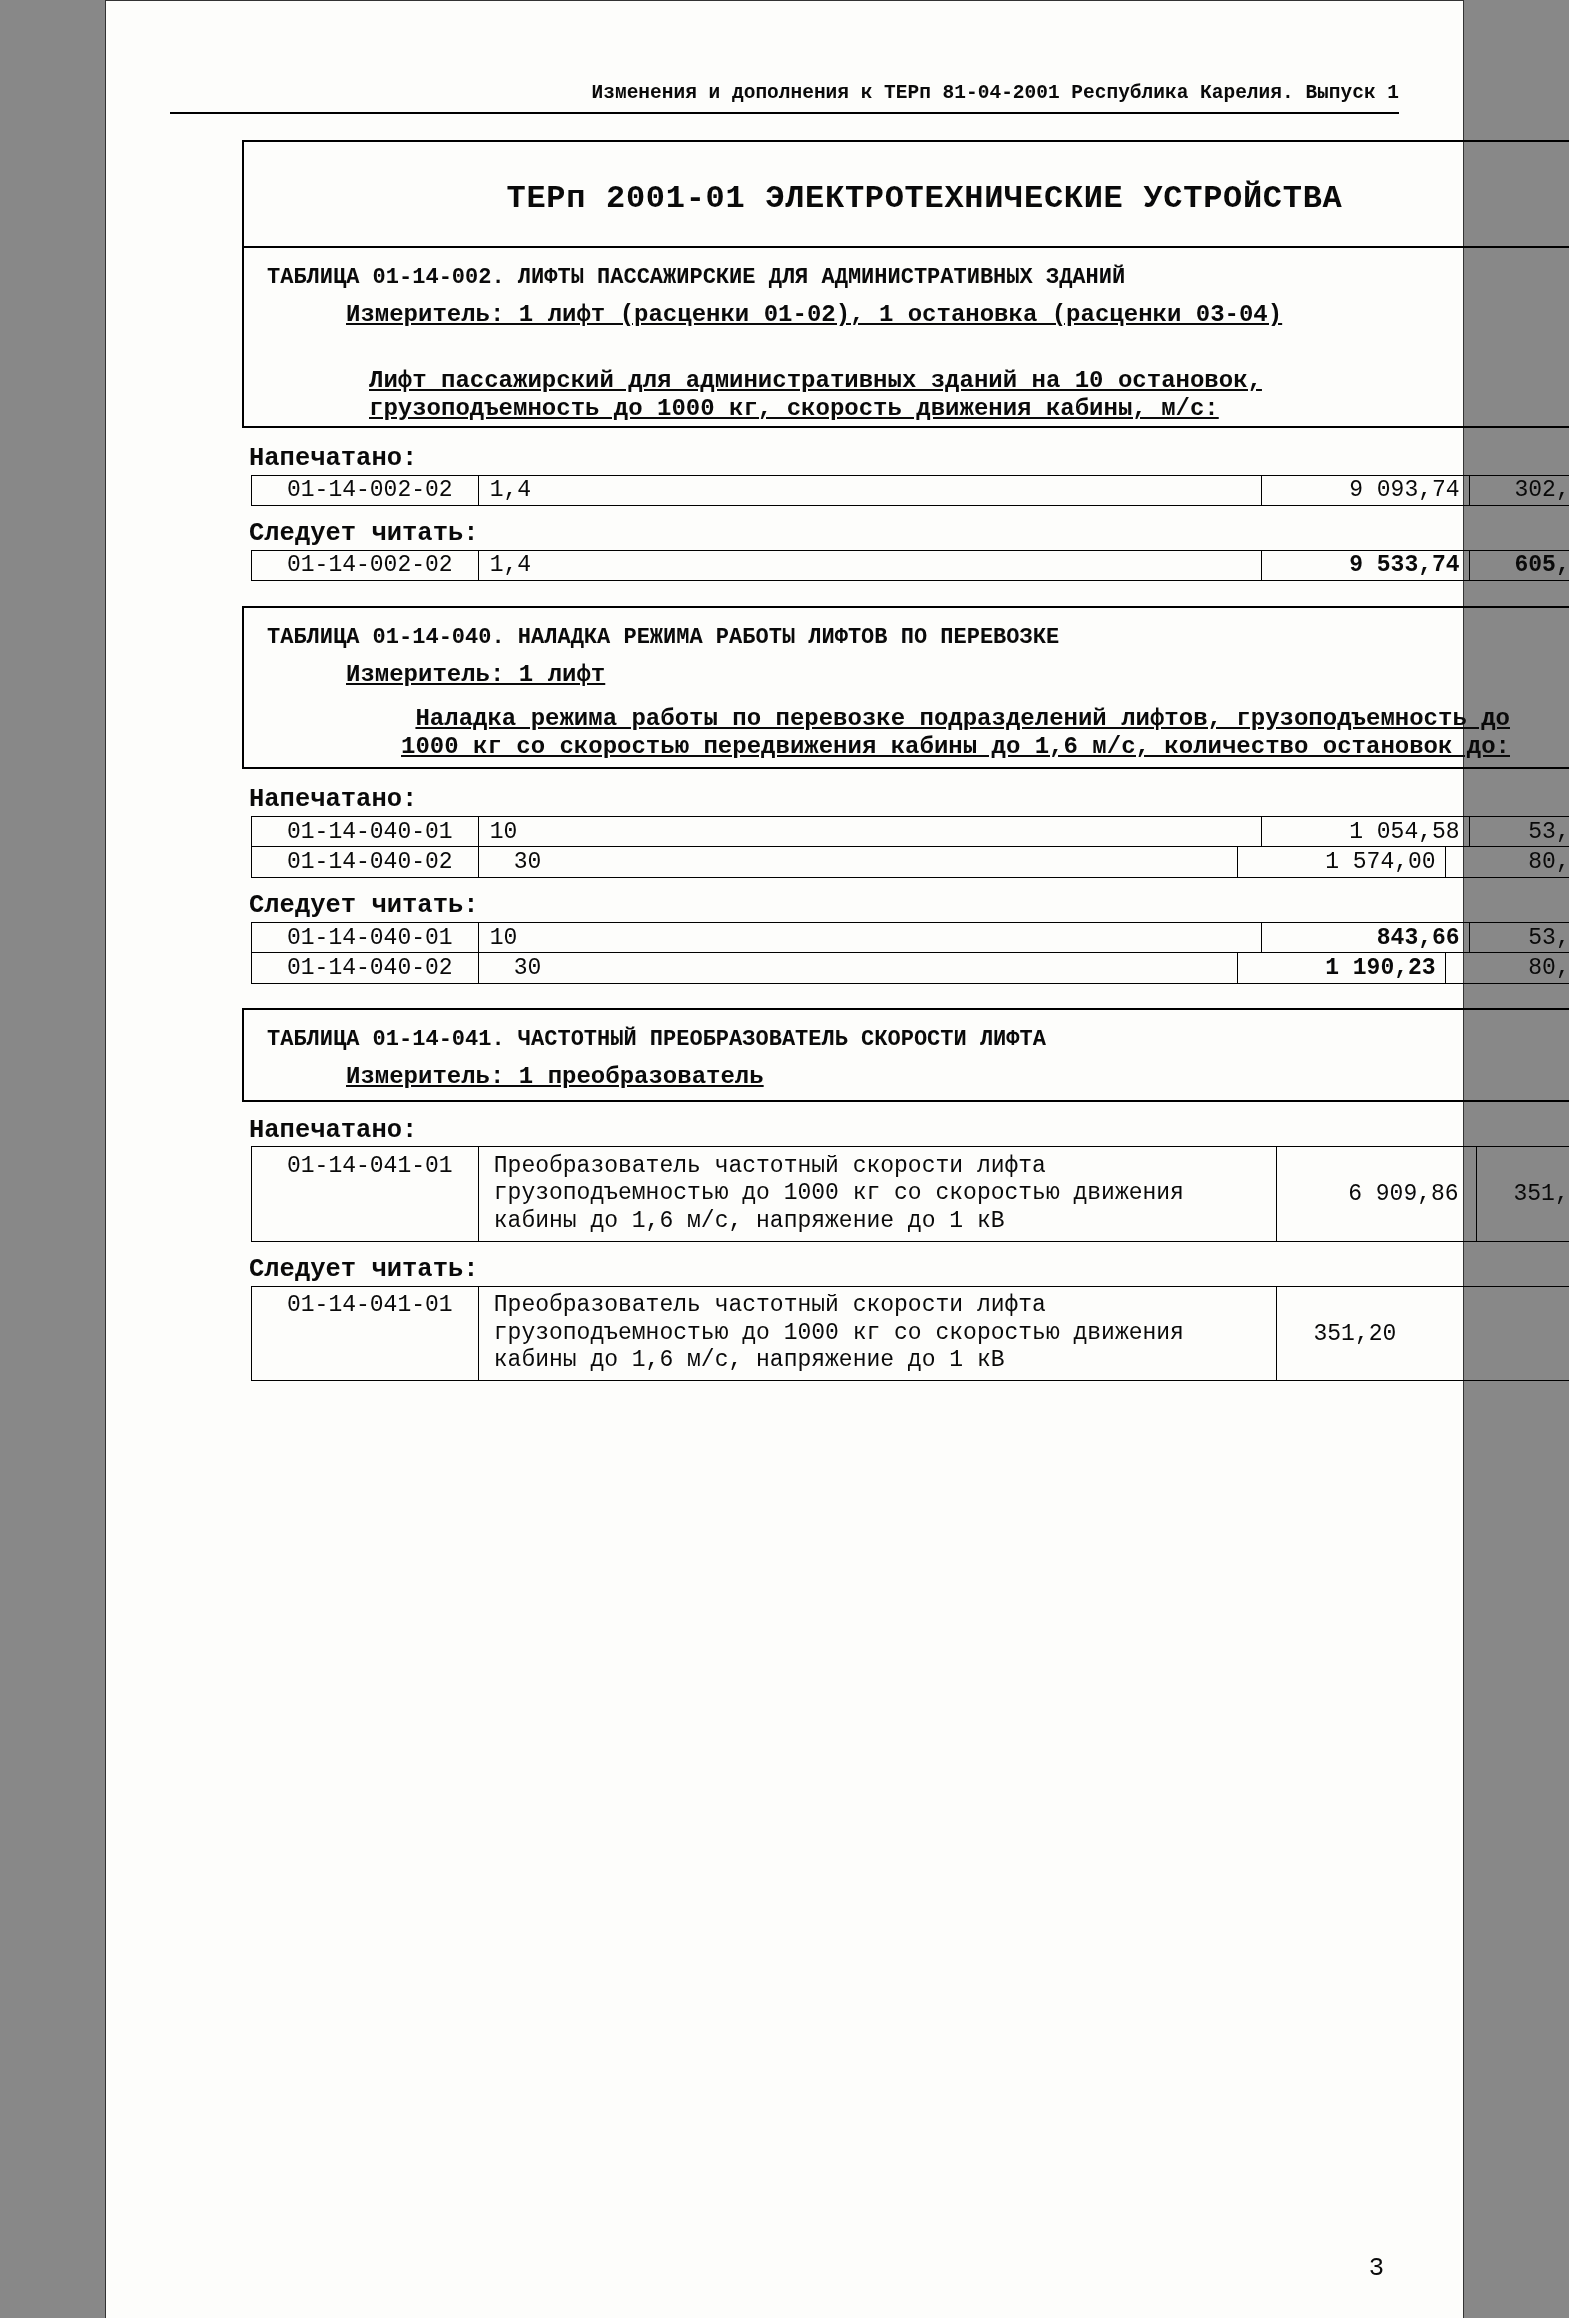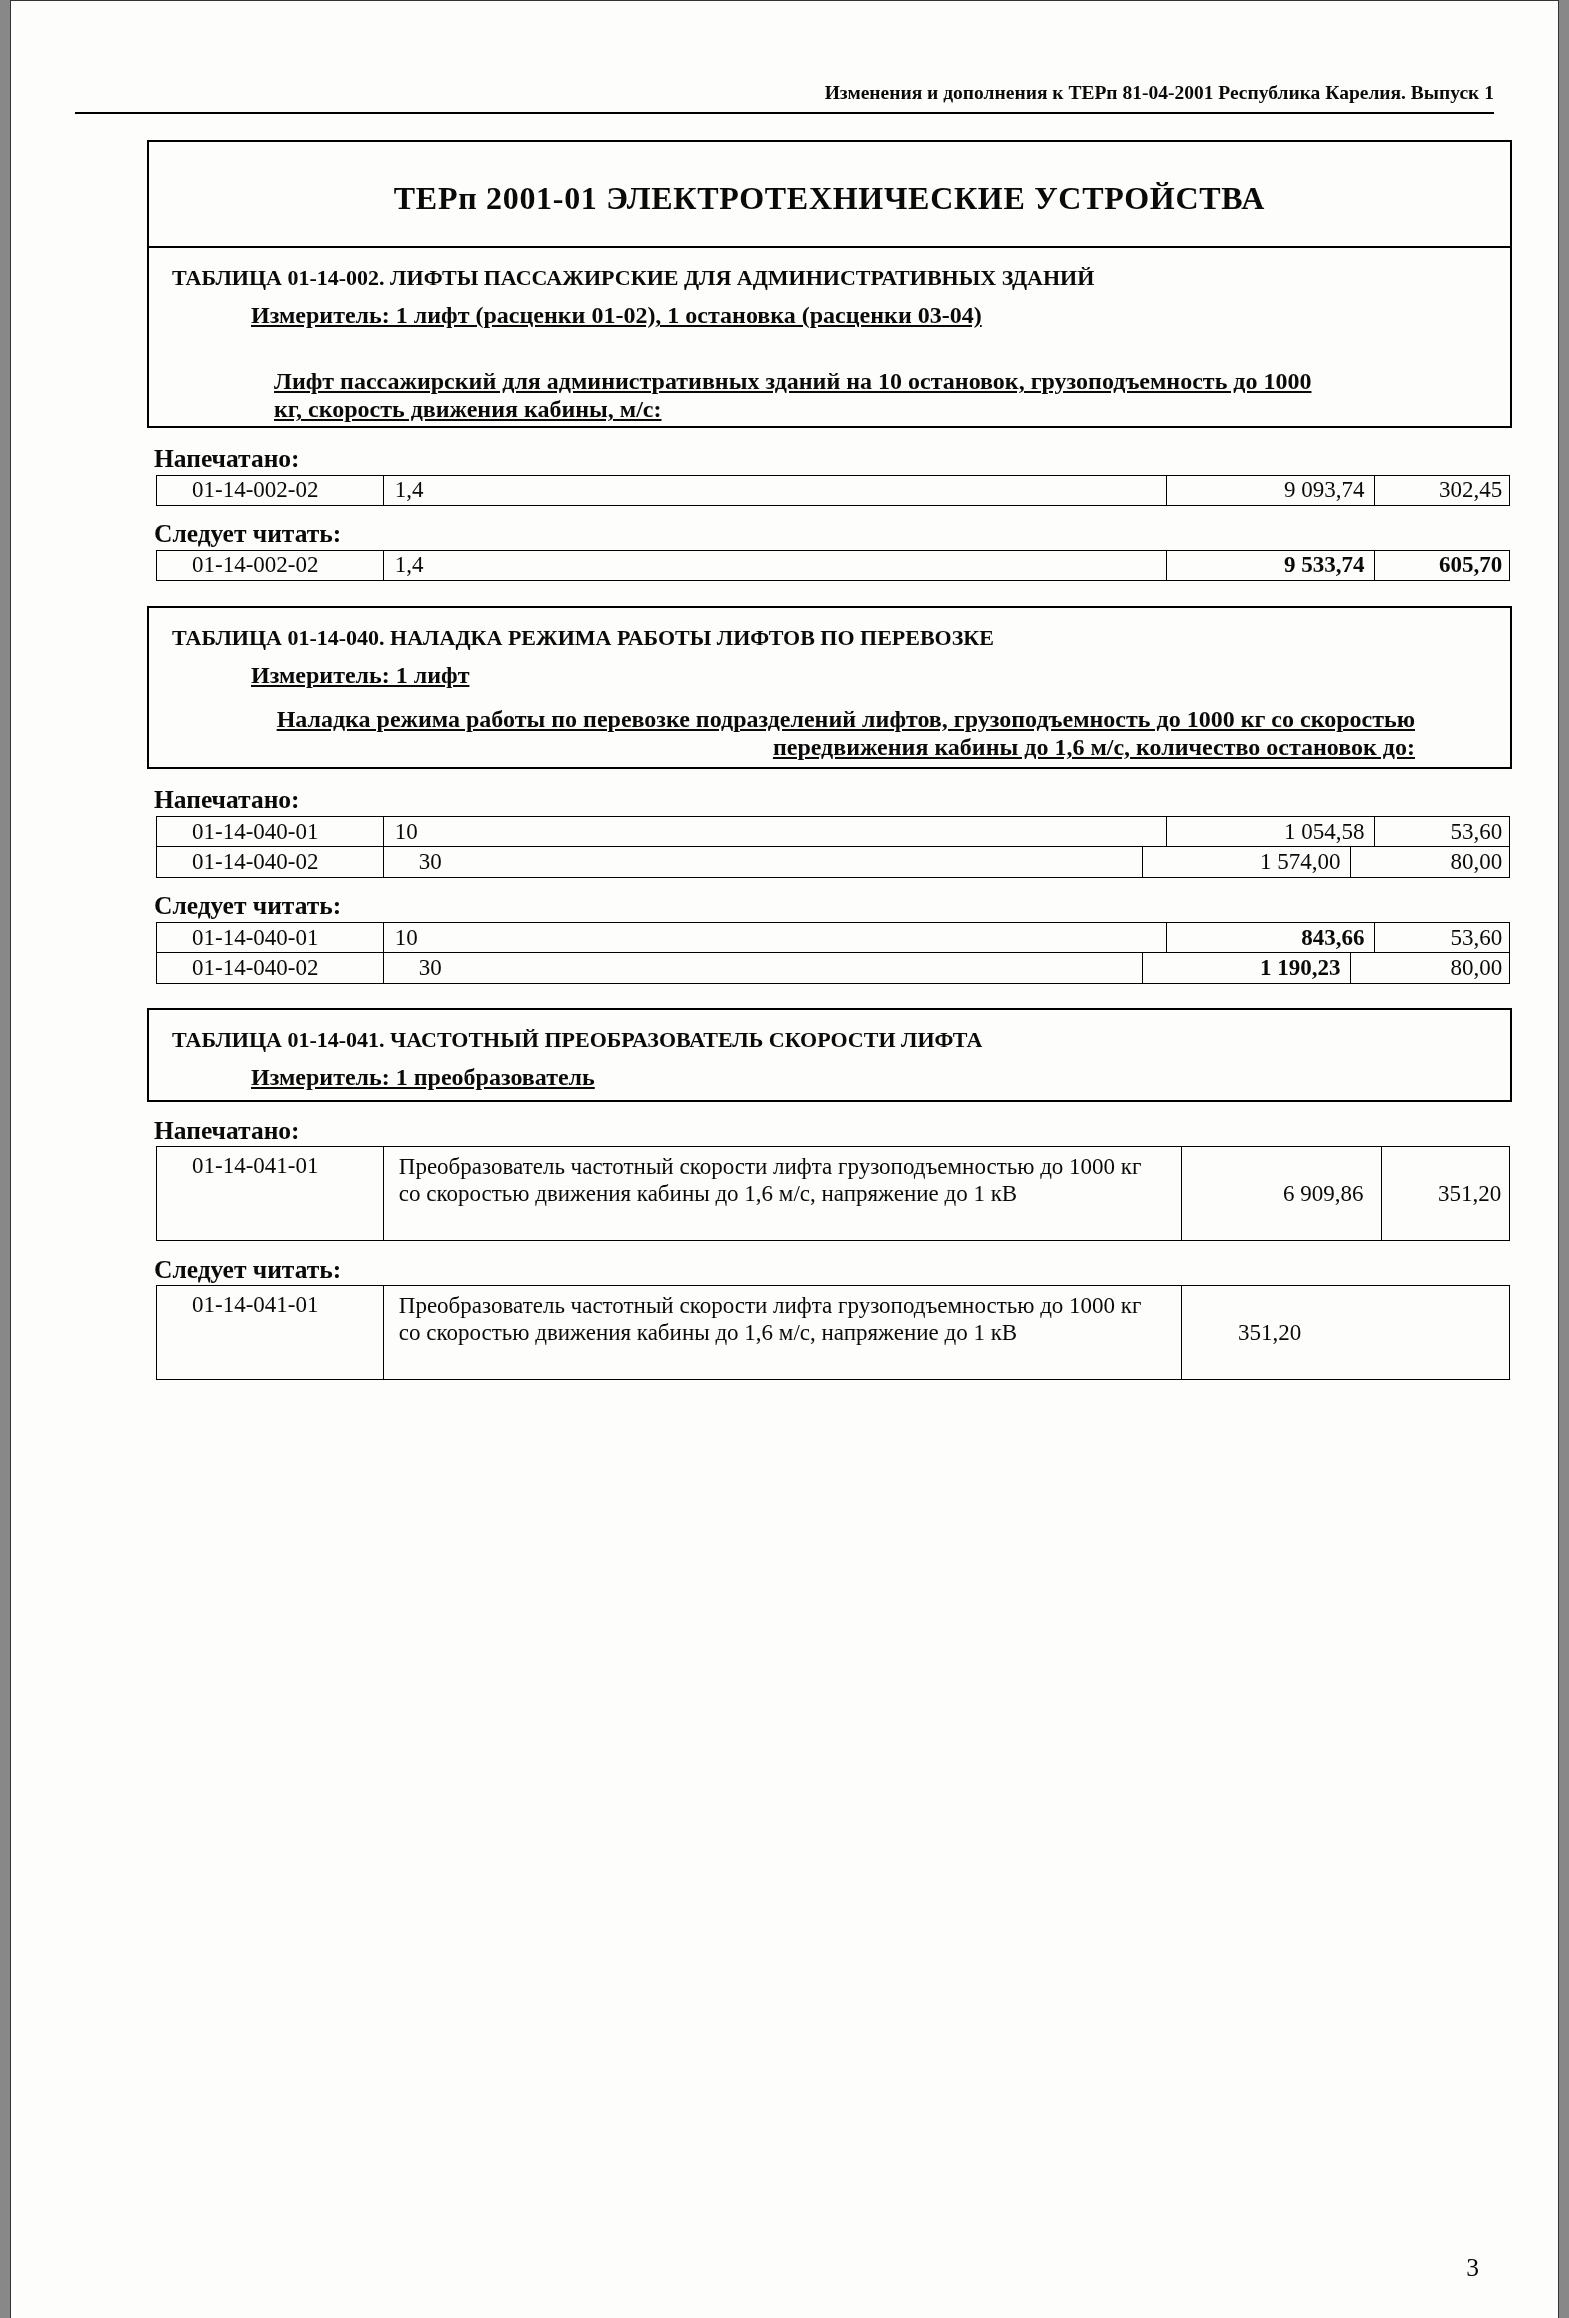--- a/index.html
+++ b/index.html
@@ -1,24 +1,24 @@
 <!DOCTYPE html>
 <html style="font-size:10.7px"><head>
 <meta charset="utf-8">
 <style>
   html,body { margin:0; padding:0; background:#888; }
   .page {
     position: relative;
-    width: 1549px; height: 2319px;
+    width: 1359px; height: 2319px;
     margin: 0 auto;
     background: #fdfdfb;
     color: #0a0a0a;
     border: 1.3px solid #333;
     box-sizing: border-box;
-    font-family: Liberation Serif, serif;
+    font-family: Liberation Mono, monospace;
   }
   .content { padding: 81px 64px 0 64px; }
 
   .top-header {
     text-align: right;
     font-size: 19.5px;
     font-weight: bold;
     padding-bottom: 8px;
     border-bottom: 2px solid #000;
   }

